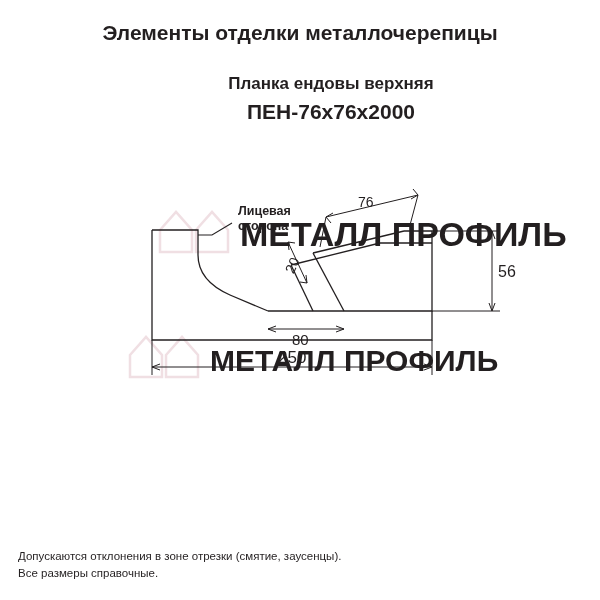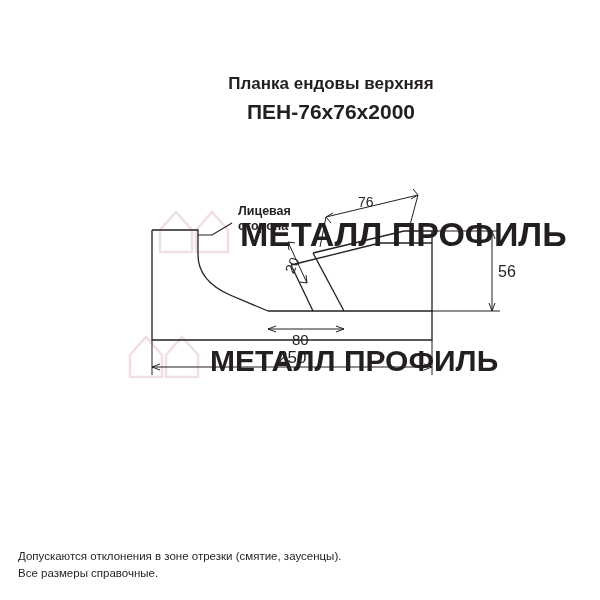--- a/index.html
+++ b/index.html
@@ -83,20 +83,23 @@
     color: #231f20;
   }
   svg { display: block; }
   text { font-family: "Liberation Sans", sans-serif; fill: #231f20; }
 </style>
 </head>
 <body>
 
 <div class="page">
 
+  <div class="title-block">
+    <div class="main-title">Элементы отделки металлочерепицы</div>
+  </div>
 
   <div class="subtitle-block">
     <div class="sub-title">Планка ендовы верхняя</div>
     <div class="sub-code">ПЕН-76x76x2000</div>
   </div>
 
   <div class="watermark">
     <svg width="600" height="320" viewBox="0 0 600 320" xmlns="http://www.w3.org/2000/svg">
       <g opacity="1">
 

